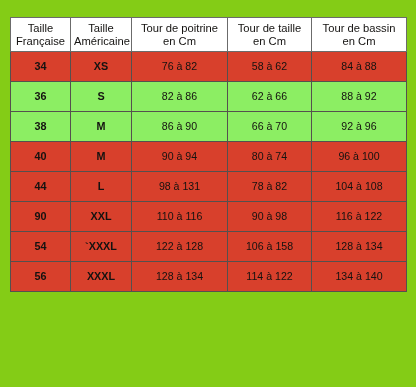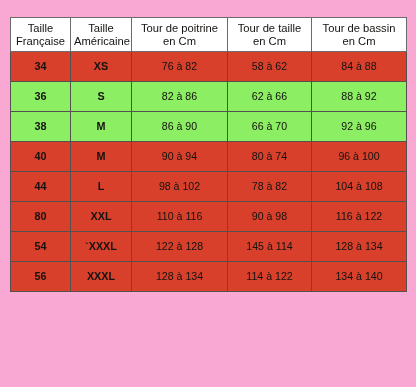--- a/index.html
+++ b/index.html
@@ -12,21 +12,21 @@
     height: 387px;
     overflow: hidden;
     font-family: "Liberation Sans", sans-serif;
     -webkit-font-smoothing: antialiased;
   }
 
   #page {
     position: relative;
     width: 416px;
     height: 387px;
-    background: #f9a8d4;
+    background: #84cc16;
   }
 
   #size-table {
     position: absolute;
     left: 10px;
     top: 17px;
     width: 396px;
     border-collapse: collapse;
     table-layout: fixed;
     background: #ffffff;
@@ -125,36 +125,36 @@
         <tr class="row-red">
           <td class="sz">40</td>
           <td class="sz">M</td>
           <td>90 à 94</td>
           <td>80 à 74</td>
           <td>96 à 100</td>
         </tr>
         <tr class="row-red">
           <td class="sz">44</td>
           <td class="sz">L</td>
-          <td>98 à 102</td>
+          <td>98 à 131</td>
           <td>78 à 82</td>
           <td>104 à 108</td>
         </tr>
         <tr class="row-red">
-          <td class="sz">80</td>
+          <td class="sz">90</td>
           <td class="sz">XXL</td>
           <td>110 à 116</td>
           <td>90 à 98</td>
           <td>116 à 122</td>
         </tr>
         <tr class="row-red">
           <td class="sz">54</td>
           <td class="sz">`XXXL</td>
           <td>122 à 128</td>
-          <td>145 à 114</td>
+          <td>106 à 158</td>
           <td>128 à 134</td>
         </tr>
         <tr class="row-red">
           <td class="sz">56</td>
           <td class="sz">XXXL</td>
           <td>128 à 134</td>
           <td>114 à 122</td>
           <td>134 à 140</td>
         </tr>
       </tbody>

